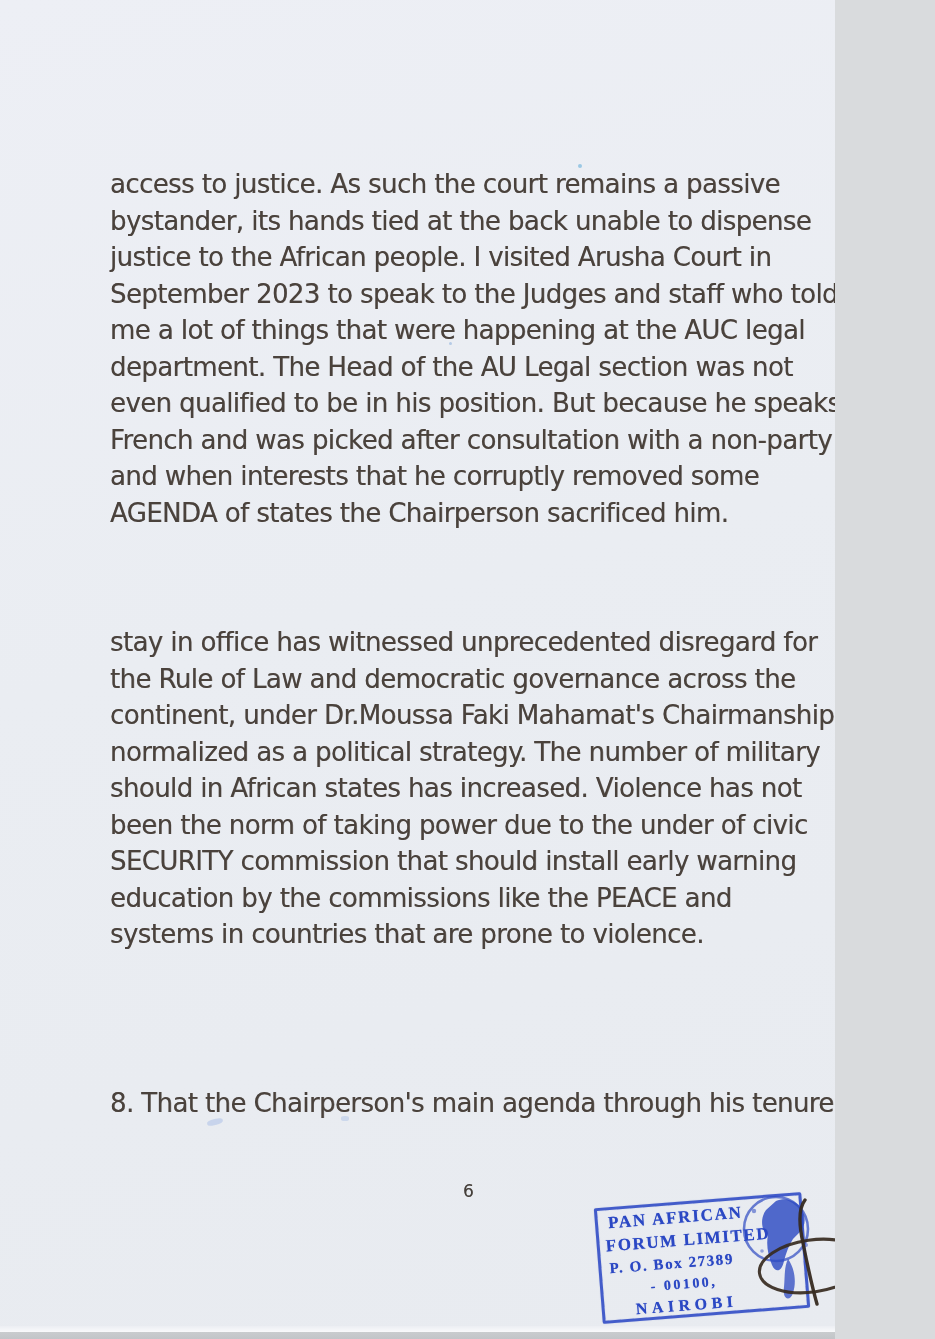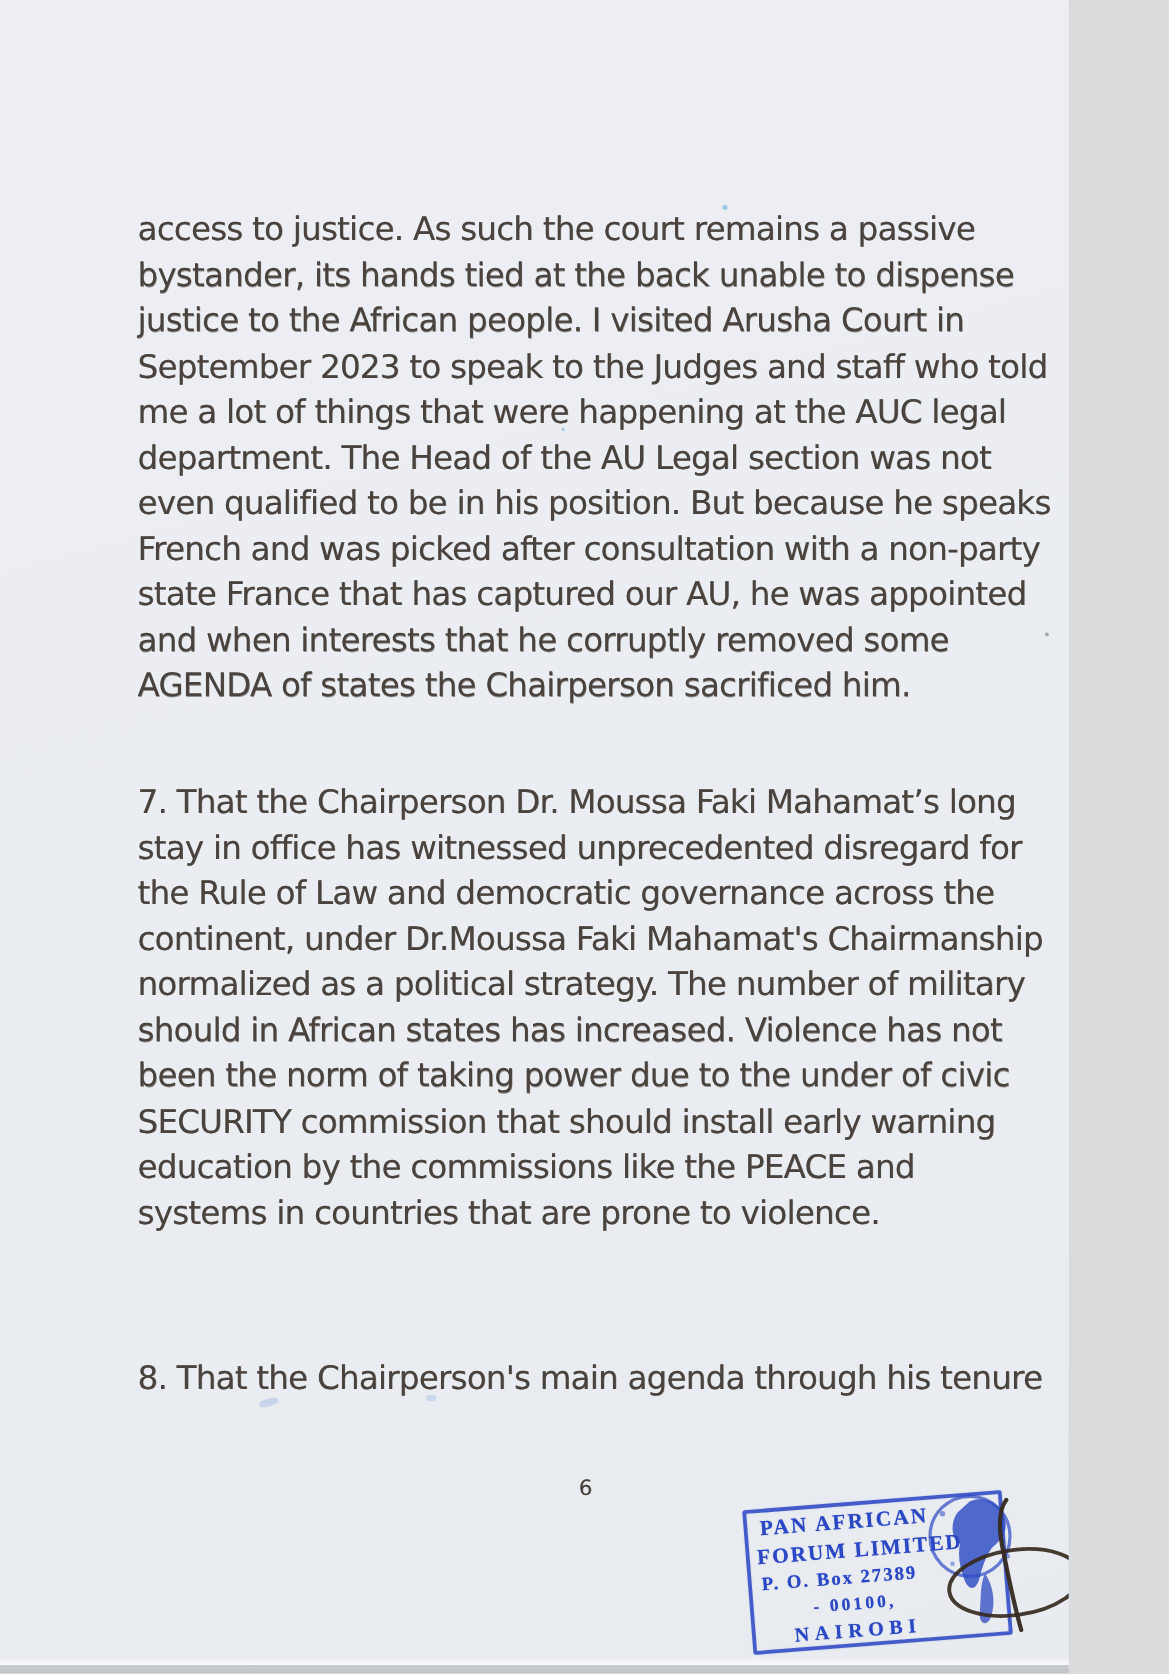--- a/index.html
+++ b/index.html
@@ -2,21 +2,20 @@
 <html><head>
 <meta charset="utf-8">
 <style>
   html,body { margin:0; padding:0; background:#d9dbdd; }
   .scan {
     position:relative;
     width:835px; height:1339px;
     overflow:hidden;
     background:linear-gradient(165deg,#edeff5 0%, #eaedf2 45%, #e8ebf0 100%);
     font-family:"DejaVu Sans","Liberation Sans",sans-serif;
-    padding-left:20px;
   }
   
   .para {
     position:absolute; left:110px;
     color:#4a423c;
     font-size:26px; line-height:36.5px; letter-spacing:-0.6px;
     white-space:nowrap;
     text-shadow:0.35px 0.35px 0.4px rgba(74,66,60,0.55);
   }
   #para-1 { top:166px; }
@@ -80,27 +79,25 @@
 
   <div class="para" id="para-1">
       <div class="tline">access to justice. As such the court remains a passive</div>
       <div class="tline">bystander, its hands tied at the back unable to dispense</div>
       <div class="tline">justice to the African people. I visited Arusha Court in</div>
       <div class="tline">September 2023 to speak to the Judges and staff who told</div>
       <div class="tline">me a lot of things that were happening at the AUC legal</div>
       <div class="tline">department. The Head of the AU Legal section was not</div>
       <div class="tline">even qualified to be in his position. But because he speaks</div>
       <div class="tline">French and was picked after consultation with a non-party</div>
-      <div class="tline">state France that has captured our AU, he was appointed</div>
       <div class="tline">and when interests that he corruptly removed some</div>
       <div class="tline">AGENDA of states the Chairperson sacrificed him.</div>
     </div>
 
   <div class="para" id="para-7">
-      <div class="tline">7. That the Chairperson Dr. Moussa Faki Mahamat’s long</div>
       <div class="tline">stay in office has witnessed unprecedented disregard for</div>
       <div class="tline">the Rule of Law and democratic governance across the</div>
       <div class="tline">continent, under Dr.Moussa Faki Mahamat's Chairmanship</div>
       <div class="tline">normalized as a political strategy. The number of military</div>
       <div class="tline">should in African states has increased. Violence has not</div>
       <div class="tline">been the norm of taking power due to the under of civic</div>
       <div class="tline">SECURITY commission that should install early warning</div>
       <div class="tline">education by the commissions like the PEACE and</div>
       <div class="tline">systems in countries that are prone to violence.</div>
     </div>

